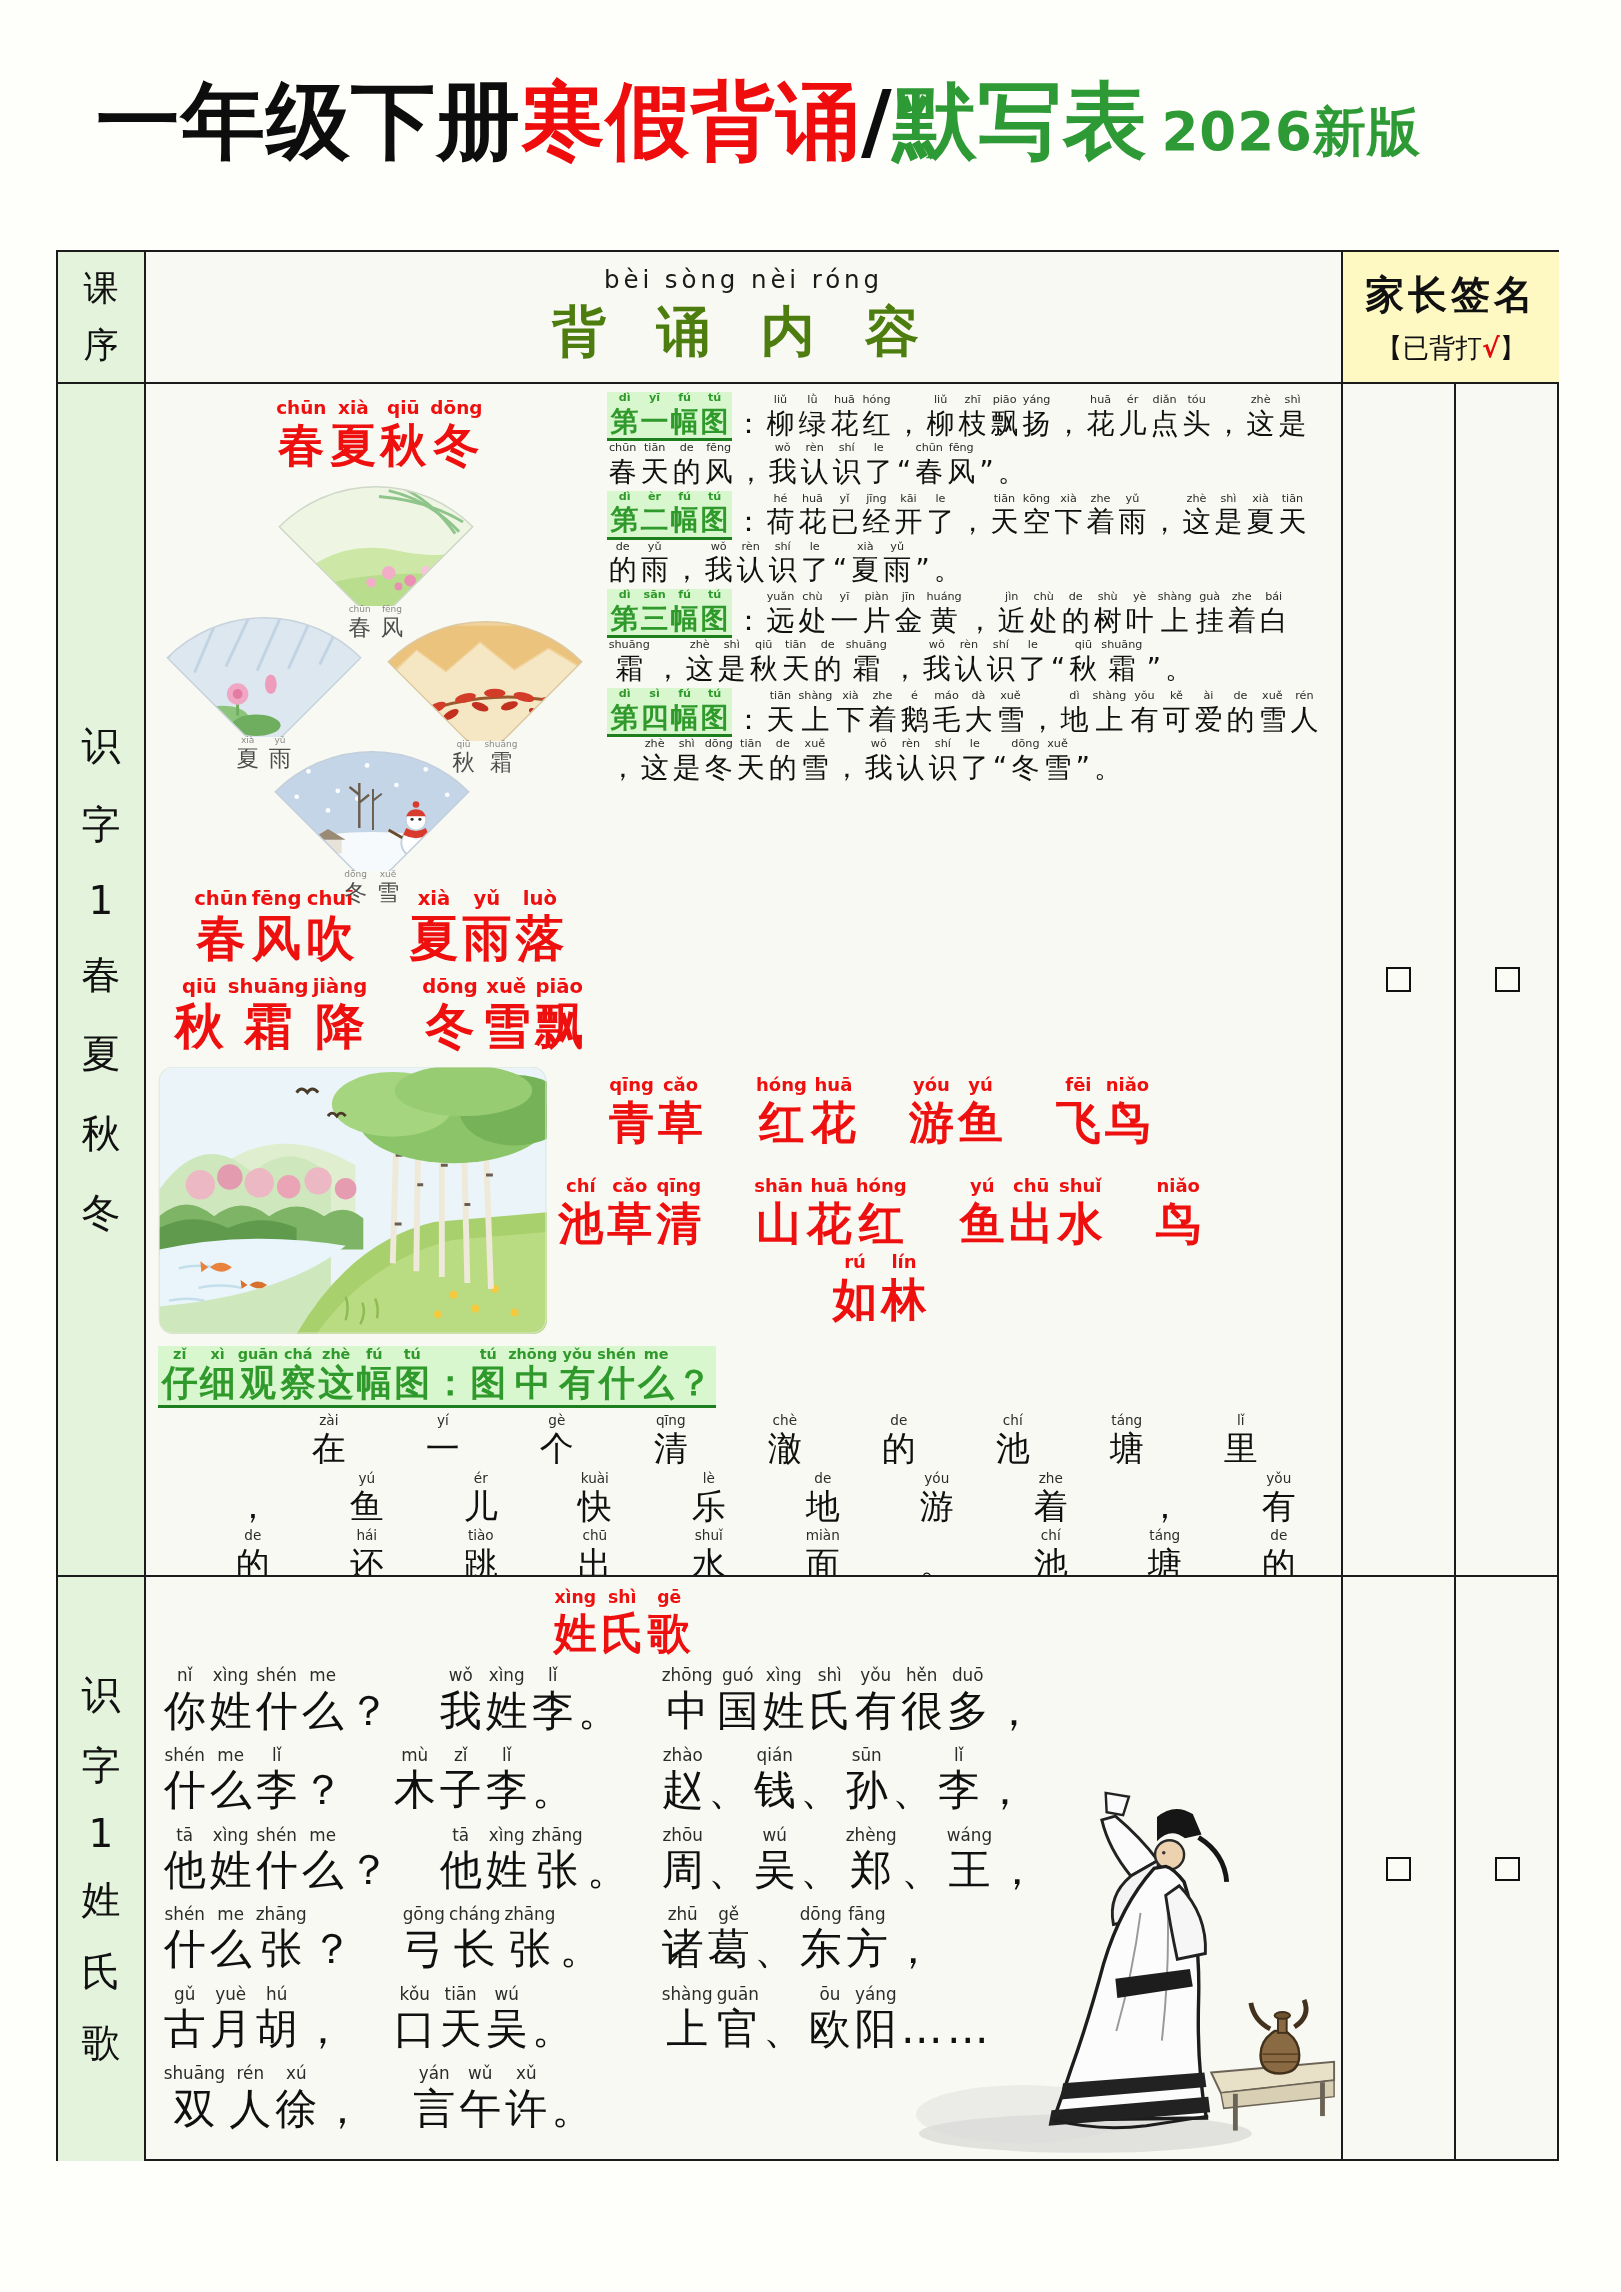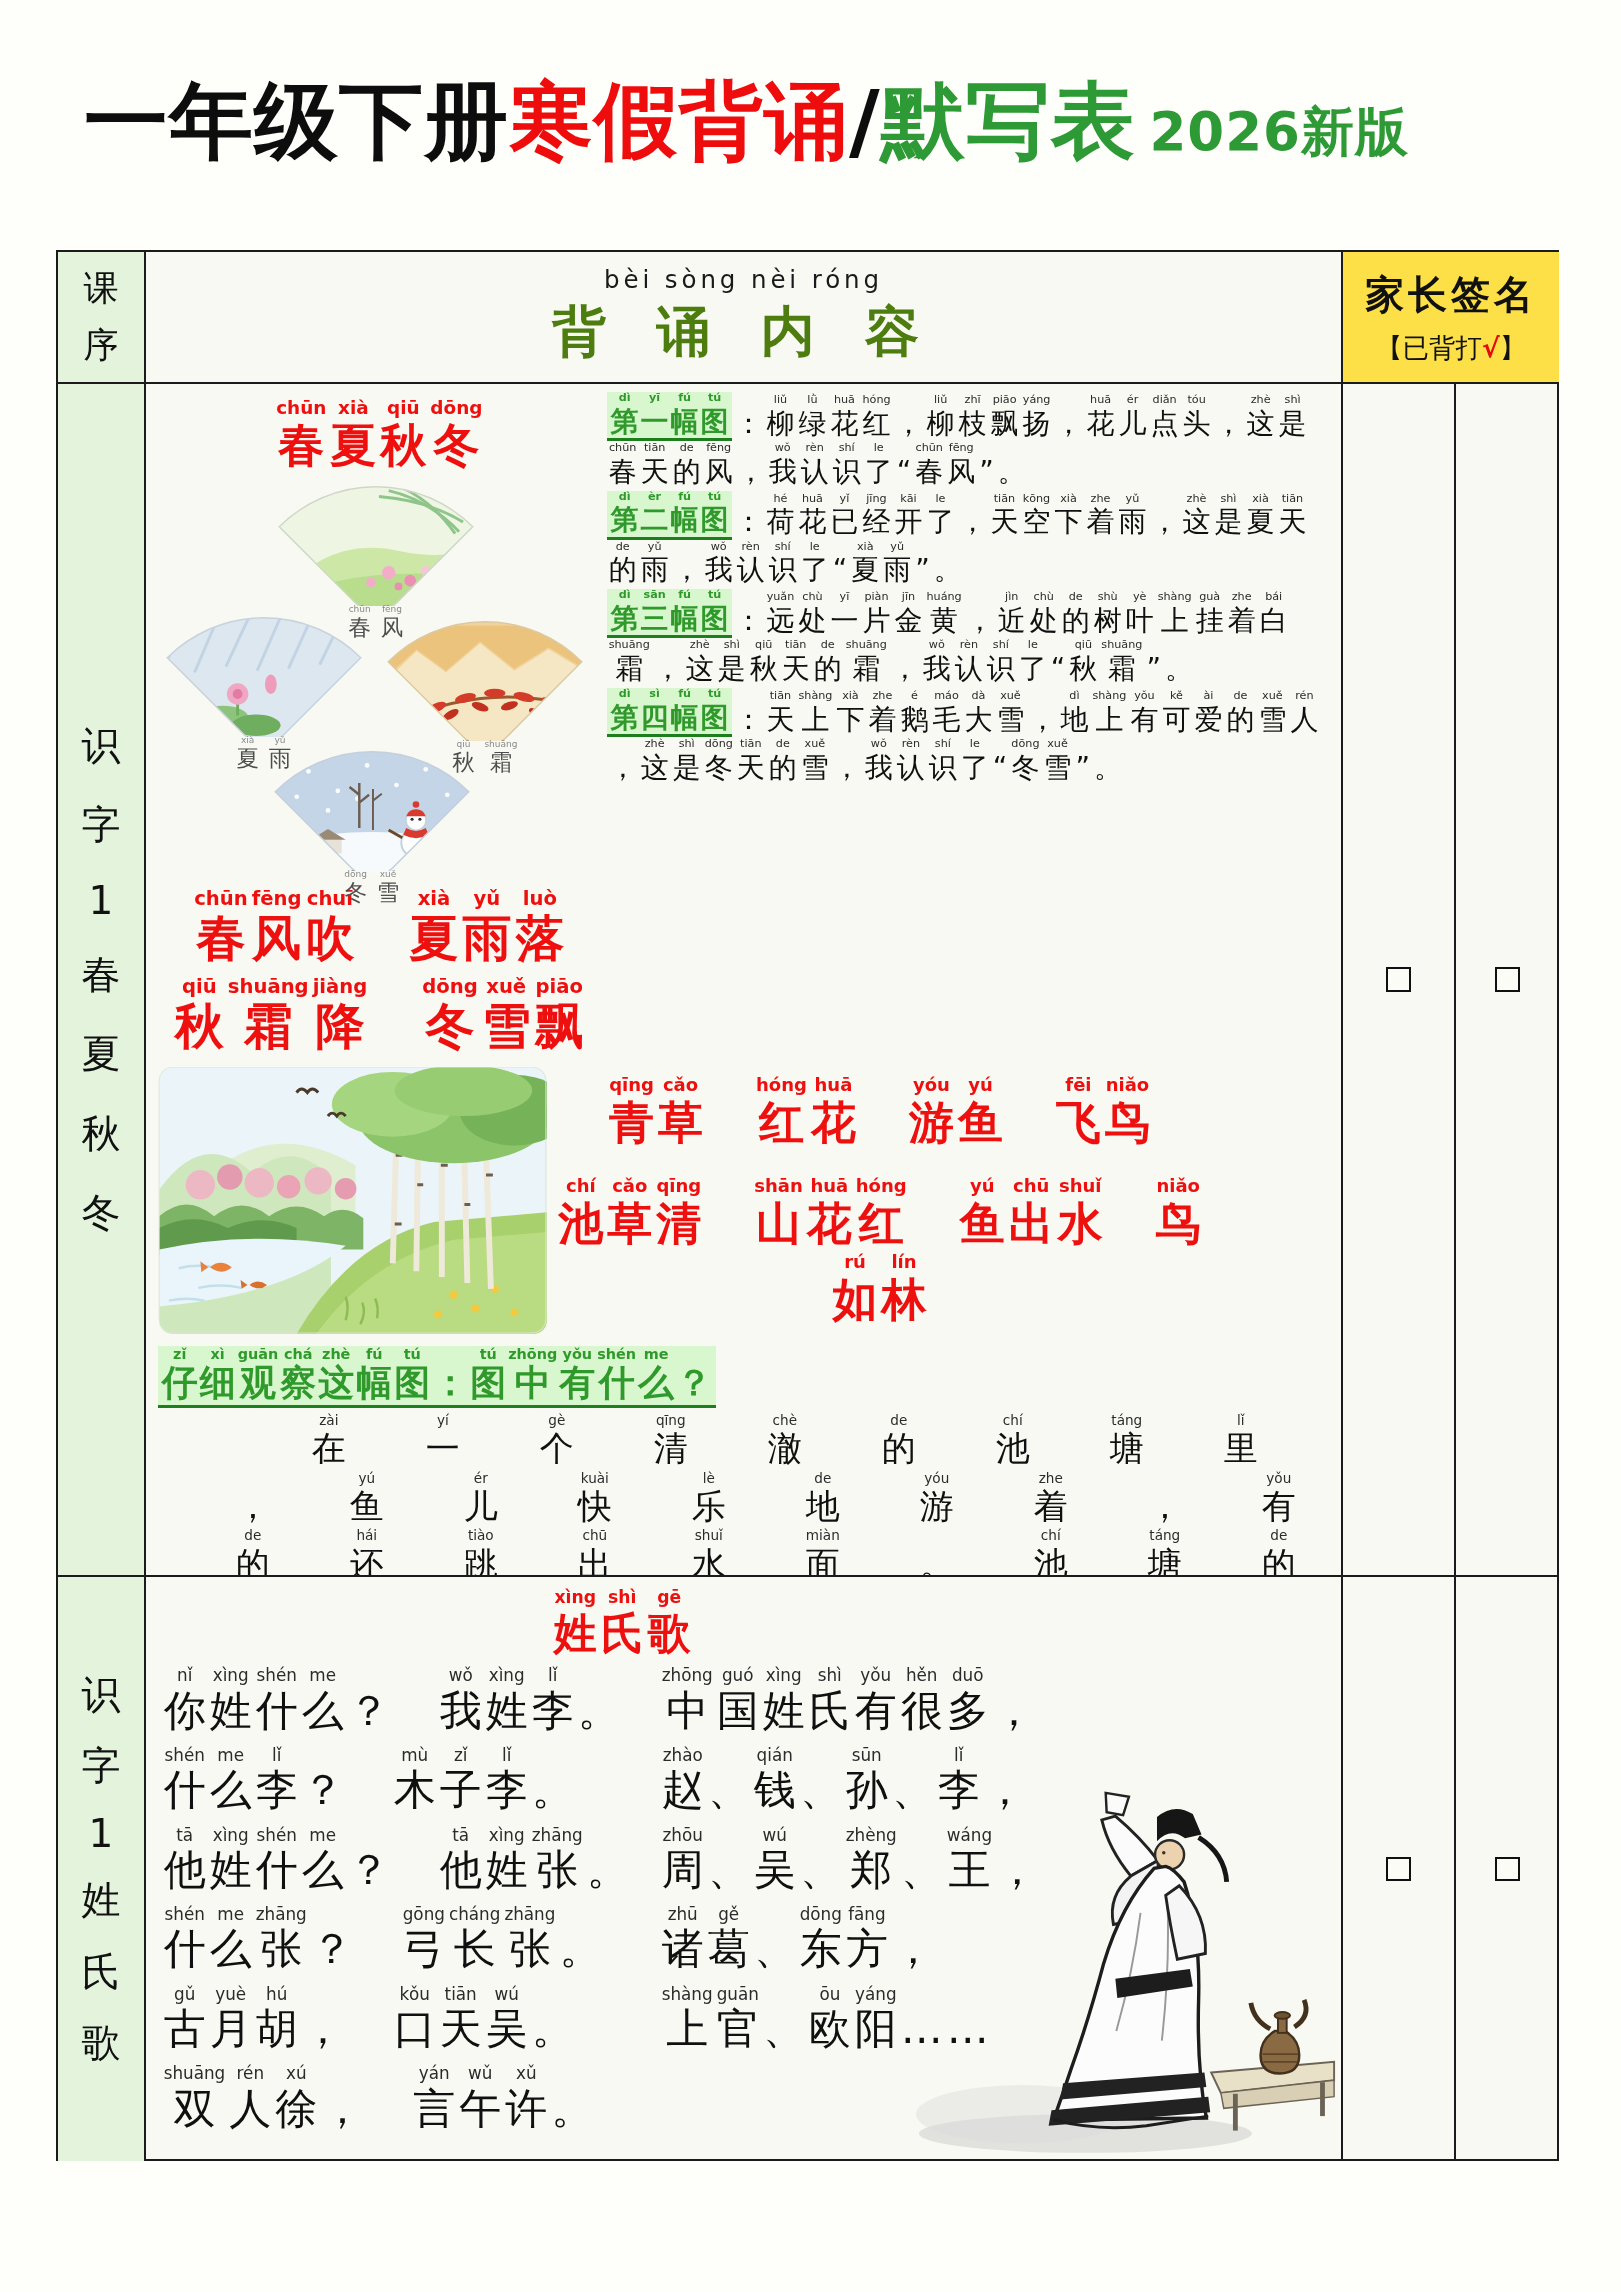--- a/index.html
+++ b/index.html
@@ -1,20 +1,20 @@
 <!DOCTYPE html>
 <html><head>
 <meta charset="utf-8">
 <style>
   * { margin:0; padding:0; box-sizing:border-box; }
   body { background:#ffffff; font-family:"DejaVu Sans", sans-serif; }
   .page { position:relative; width:1621px; height:2293px; background:#fefefb; overflow:hidden; }
 
   
-  .title { position:absolute; left:84px; top:71px; display:flex; align-items:baseline; font-weight:bold; white-space:nowrap; }
+  .title { position:absolute; left:96px; top:71px; display:flex; align-items:baseline; font-weight:bold; white-space:nowrap; }
   .tp { font-size:84px; line-height:1.2; letter-spacing:1px; }
   .t-black { color:#0d0d0d; }
   .t-red   { color:#ee0c0c; }
   .t-green { color:#2e9a35; }
   .t-sub   { font-size:53px; margin-left:13.7px; color:#2e9a35; }
 
   
   .sheet { position:absolute; left:56px; top:250px; width:1503px; height:1911px;
            display:grid; grid-template-columns:88px 1197px 113px 103px;
            grid-template-rows:132px 1193px 584px;
@@ -27,21 +27,21 @@
   .lesson-bg { background:#e3f3dc; }
   .vstack { display:flex; flex-direction:column; align-items:center; justify-content:center; height:100%; color:#111; }
   .h-lesson .vstack span { font-size:35px; margin:4.9px 0; font-weight:500; }
   .r1-lesson .vstack span { font-size:39px; margin:12.7px 0; }
   .r2-lesson .vstack span { font-size:39px; margin:8.8px 0; }
 
   .h-content { display:flex; flex-direction:column; align-items:center; justify-content:center; }
   .h-content .pinyin-line { font-size:24.5px; color:#1a1a1a; letter-spacing:3.9px; }
   .h-content .title-line  { font-size:54px; color:#4d7c0f; font-weight:bold; letter-spacing:15.7px; margin-top:2px; }
 
-  .h-sign { grid-column:3/5; background:#fde047; display:flex; flex-direction:column; align-items:center; justify-content:center; }
+  .h-sign { grid-column:3/5; background:#fef9c3; display:flex; flex-direction:column; align-items:center; justify-content:center; }
   .h-sign .l1 { font-size:39px; font-weight:600; color:#111; letter-spacing:3.9px; }
   .h-sign .l2 { font-size:26.5px; color:#111; margin-top:7.8px; }
   .redcheck { color:#e30b0b; font-weight:bold; }
 
   .sigcell { display:flex; align-items:center; justify-content:center; }
   .checkbox { width:24.5px; height:24.5px; border:2.9px solid #101010; background:#fbfcf6; }
 
   
   .rb { display:inline-flex; flex-direction:column; align-items:center; margin:1px 2px; vertical-align:bottom; }
   .rt { font-size:0.40em; line-height:1.15; min-height:1.15em; color:#2b2b2b; white-space:nowrap; }

